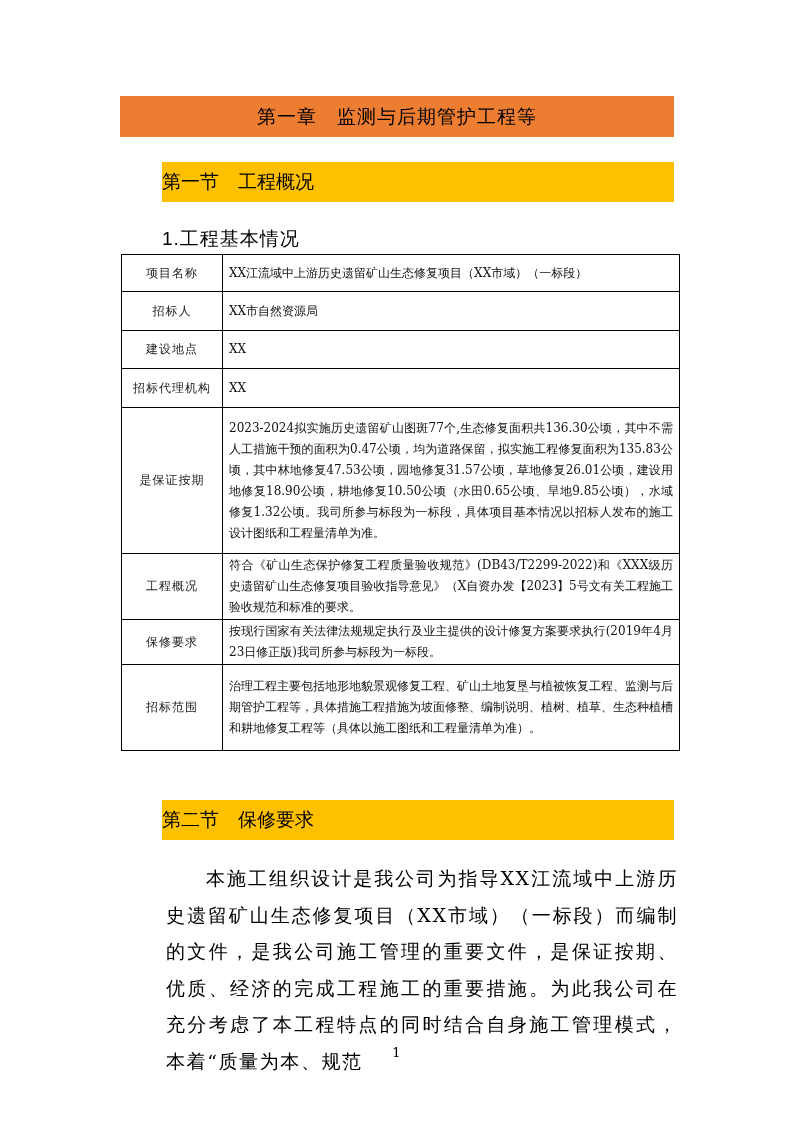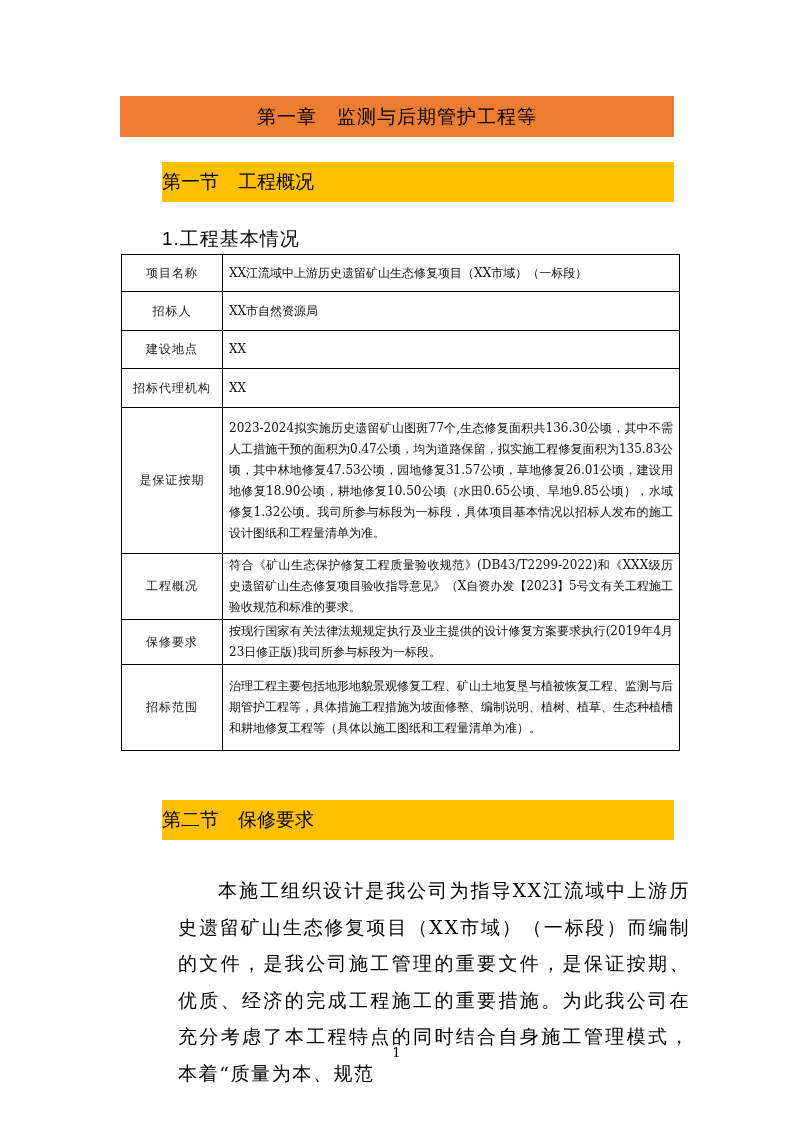--- a/index.html
+++ b/index.html
@@ -63,15 +63,15 @@
   </tr>
   <tr style="height:86px;">
     <td class="label">招标范围</td>
     <td class="value">治理工程主要包括地形地貌景观修复工程、矿山土地复垦与植被恢复工程、监测与后期管护工程等，具体措施工程措施为坡面修整、编制说明、植树、植草、生态种植槽和耕地修复工程等（具体以施工图纸和工程量清单为准）。</td>
   </tr>
 </tbody>
   </table>
 
 <div class="section-bar" style="top:800px;">第二节　保修要求</div>
 
-<p class="body-text" style="margin:16px;">本施工组织设计是我公司为指导XX江流域中上游历史遗留矿山生态修复项目（XX市域）（一标段）而编制的文件，是我公司施工管理的重要文件，是保证按期、优质、经济的完成工程施工的重要措施。为此我公司在充分考虑了本工程特点的同时结合自身施工管理模式，本着“质量为本、规范</p>
+<p class="body-text" style="margin:4px;">本施工组织设计是我公司为指导XX江流域中上游历史遗留矿山生态修复项目（XX市域）（一标段）而编制的文件，是我公司施工管理的重要文件，是保证按期、优质、经济的完成工程施工的重要措施。为此我公司在充分考虑了本工程特点的同时结合自身施工管理模式，本着“质量为本、规范</p>
 
 <div class="page-num">1</div>
 
 </body></html>

